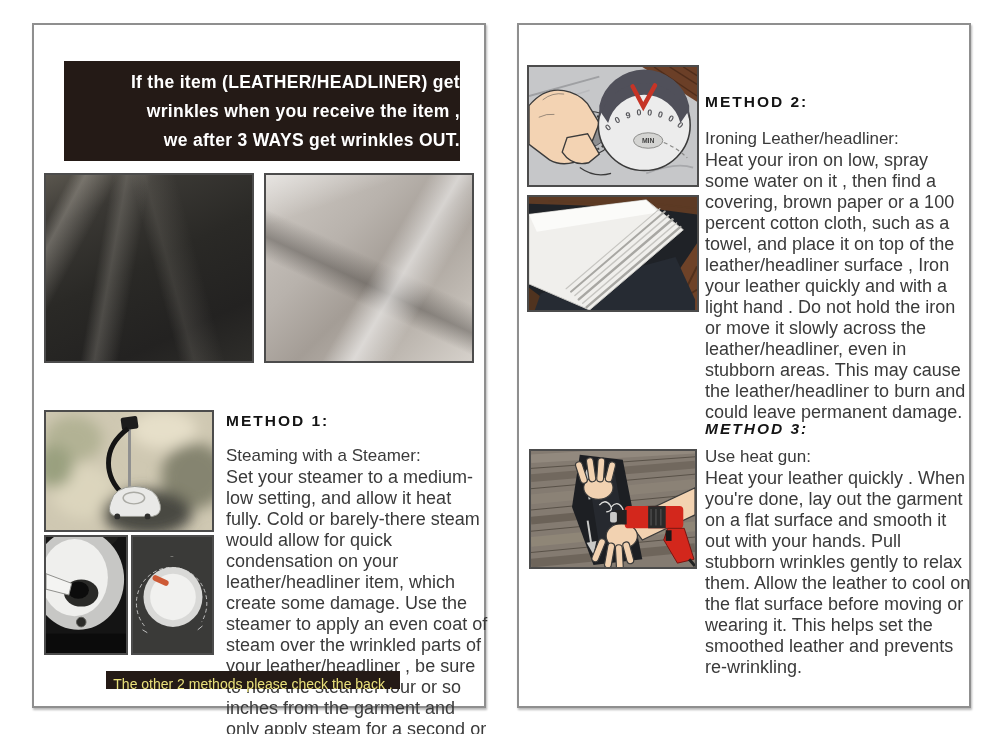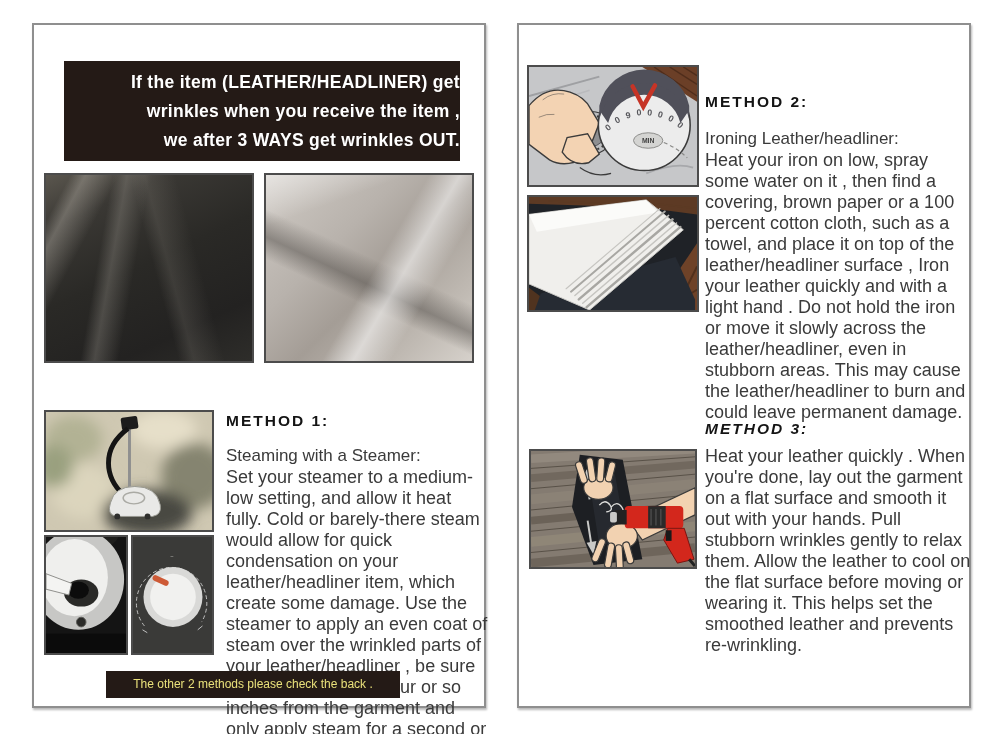--- a/index.html
+++ b/index.html
@@ -17,22 +17,22 @@
 
   
   .banner{
     position:absolute;left:30px;top:36px;width:396px;height:100px;
     background:#241a16;color:#ffffff;text-align:right;
     font-weight:bold;font-size:17.5px;line-height:29px;
     padding-top:7px;box-sizing:border-box;letter-spacing:.3px;
   }
   .yellow{color:#ffffff;}
   .footer-banner{
-    position:absolute;left:72px;top:646px;width:294px;height:27px;
-    background:#241a16;color:#e9e07a;font-size:12px;line-height:27px;
+    position:absolute;left:72px;top:646px;width:294px;height:18px;
+    background:#241a16;color:#e9e07a;font-size:14px;line-height:27px;
     text-align:center;box-sizing:border-box;
   }
 
   
   .photo{position:absolute;border:2px solid #4c4c4c;box-sizing:border-box;overflow:hidden;background:#ddd;}
   .photo svg{display:block;width:100%;height:100%;}
   svg text{font-family:"Liberation Sans", sans-serif;}
 
   .leather-photo{left:10px;top:148px;width:210px;height:190px;
     background:
@@ -204,20 +204,21 @@
         <path d="M147,23 L51,106" stroke="#a8a7a3" stroke-width="2.5"></path>
         <path d="M143,19 L47,102" stroke="#c6c5c1" stroke-width="1.5"></path>
         <path d="M139,15 L43,98" stroke="#a8a7a3" stroke-width="2"></path>
         <path d="M134,12 L38,95" stroke="#c6c5c1" stroke-width="1.2"></path>
       </g>
     </svg>
   </div>
 
   <div class="m-text m3-text">
     <div class="m-heading">METHOD 3:</div>
+    <div class="m-sub">Use heat gun:</div>
     <div class="m-body">Heat your leather quickly . When you're done, lay out the garment on a flat surface and smooth it out with your hands. Pull stubborn wrinkles gently to relax them. Allow the leather to cool on the flat surface before moving or wearing it. This helps set the smoothed leather and prevents re-wrinkling.</div>
   </div>
 
   <div class="photo heatgun-photo">
     <svg viewBox="0 0 168 120" preserveAspectRatio="none">
       <rect width="168" height="120" fill="#847b71"></rect>
       <g opacity=".85">
         <path d="M0,8 L168,-2" stroke="#958c81" stroke-width="9"></path>
         <path d="M0,28 L168,14" stroke="#6e655b" stroke-width="8"></path>
         <path d="M0,50 L168,34" stroke="#8d8478" stroke-width="10"></path>

